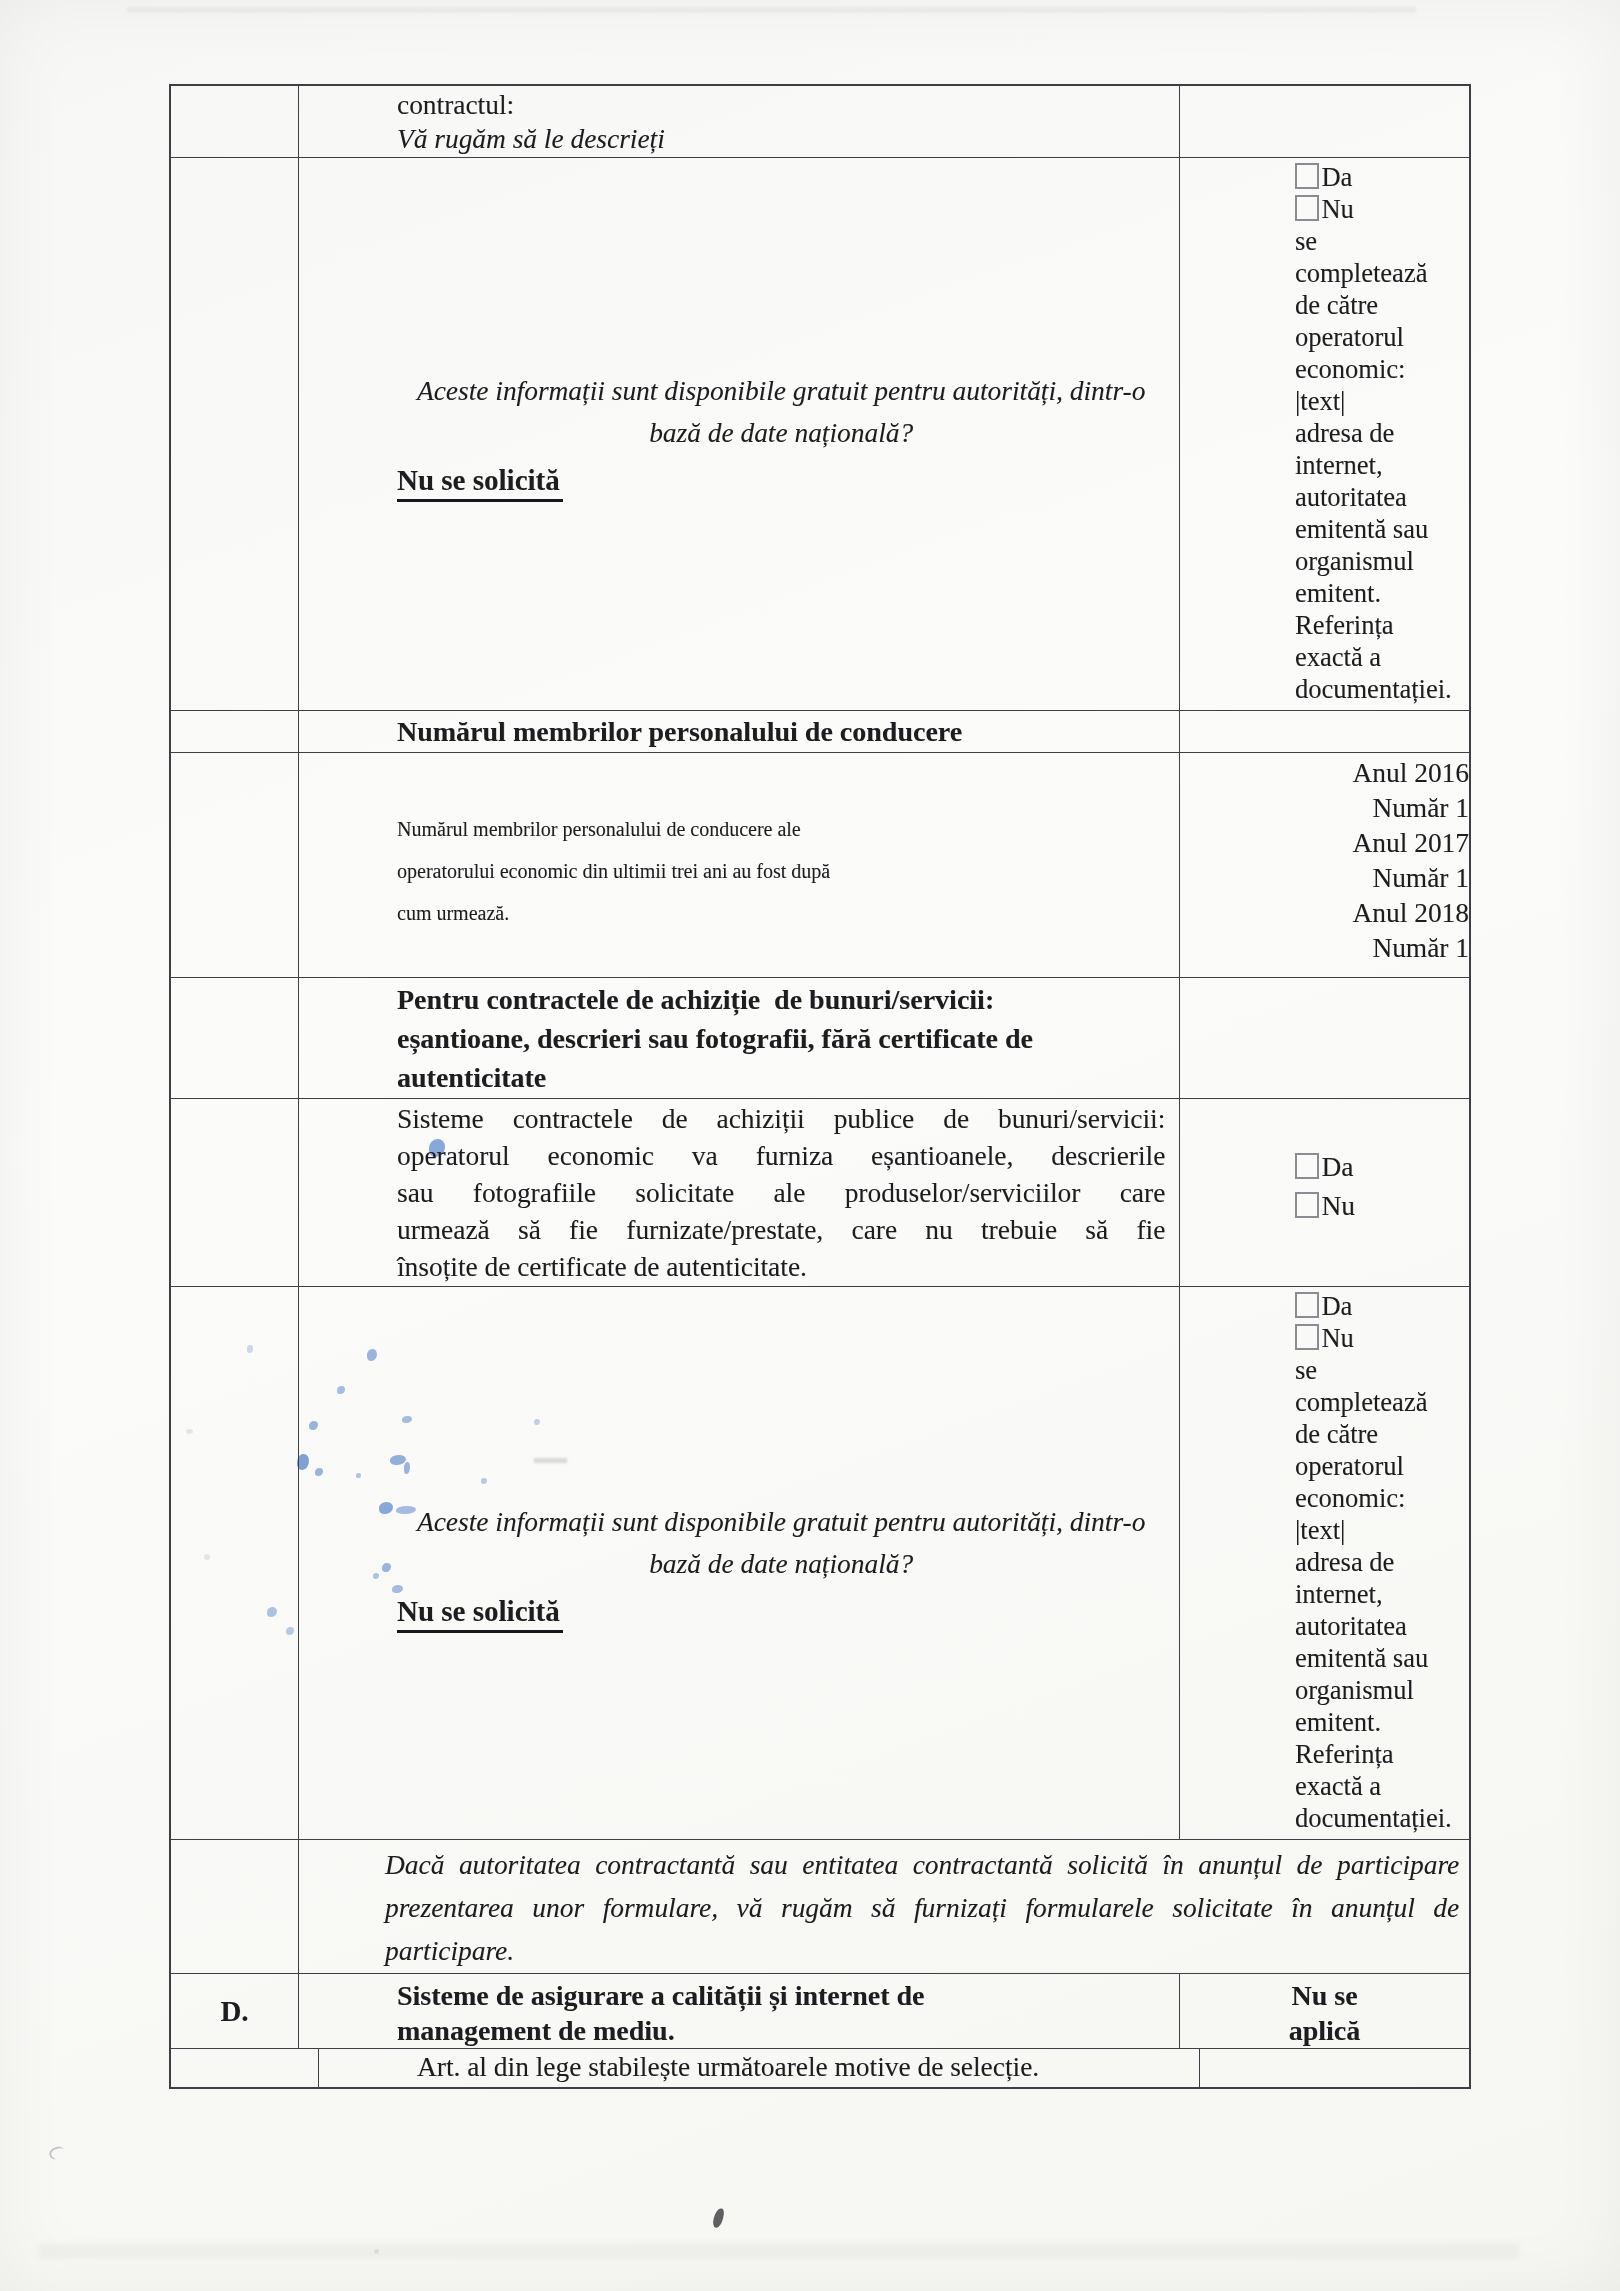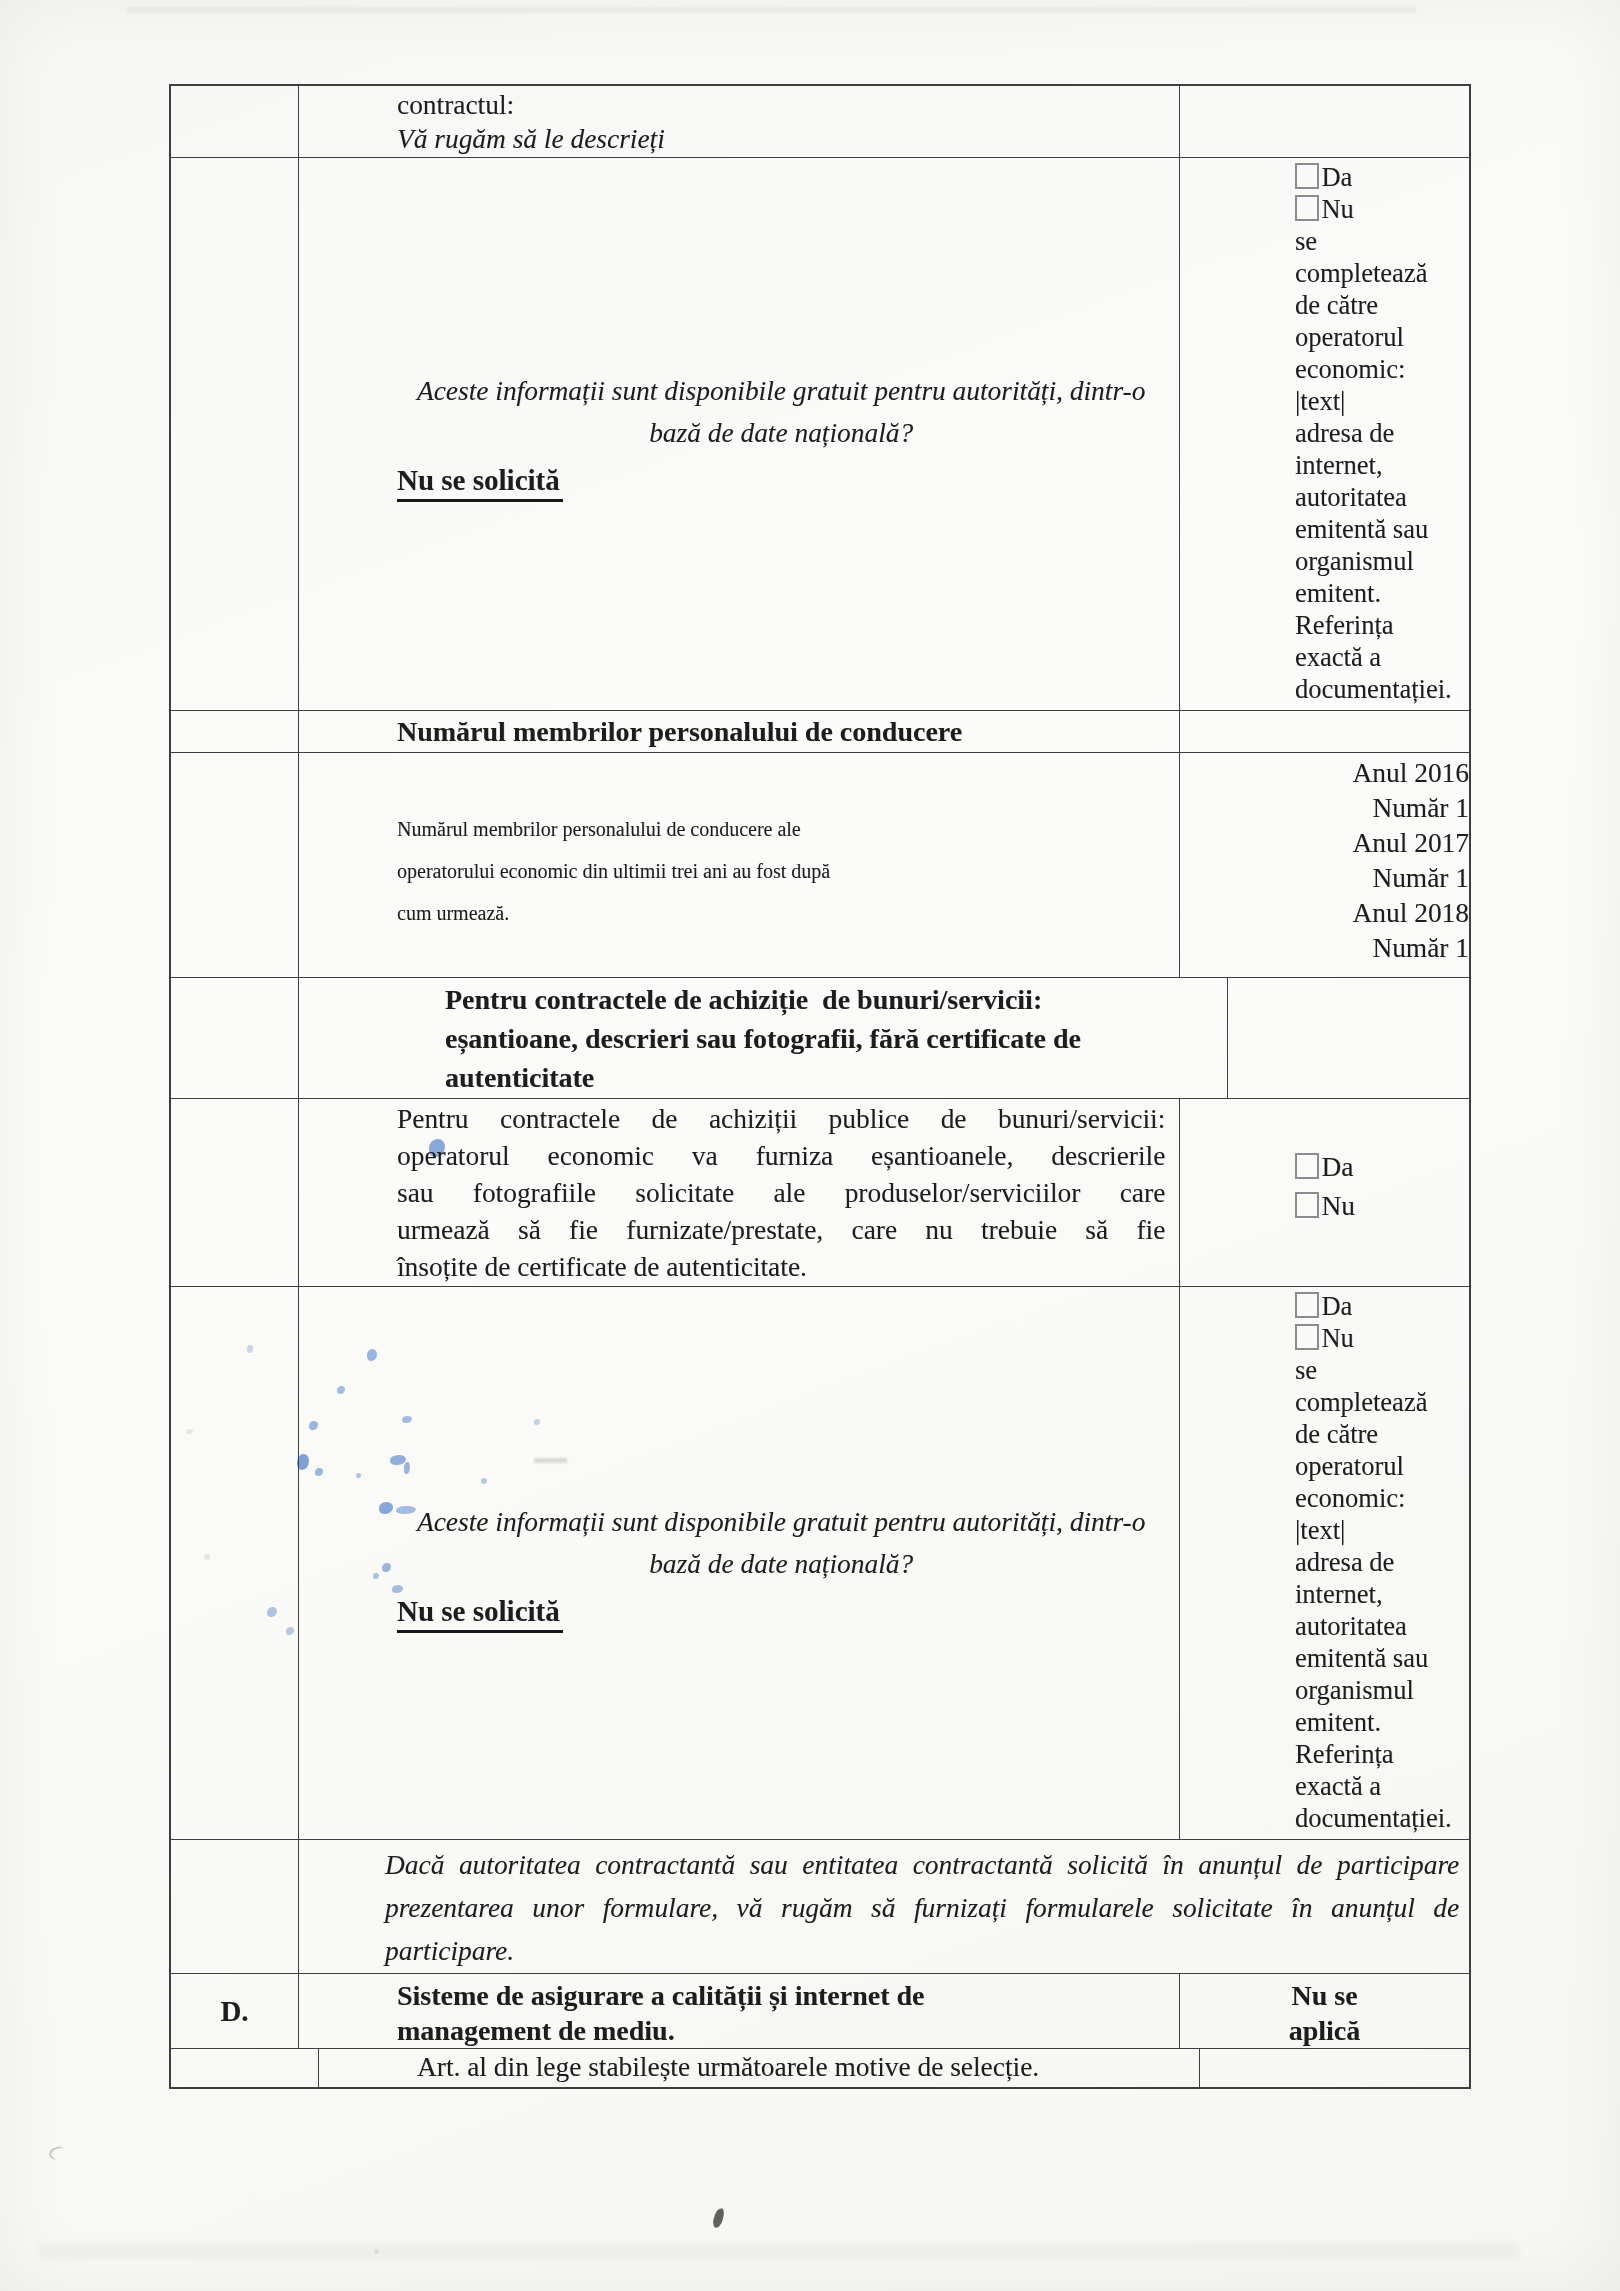--- a/index.html
+++ b/index.html
@@ -33,21 +33,21 @@
   .row:last-child{border-bottom:none;flex:1;}
   .cell{box-sizing:border-box;}
   .cA{width:128px;border-right:1.7px solid var(--border);}
   .cB{width:881px;border-right:1.7px solid var(--border);padding:0 13.7px 0 98px;}
   .cC{flex:1;padding:0;}
   .line{white-space:pre-wrap;}
   .italic{font-style:italic;}
   .just .line:not(:last-child){text-align:justify;text-align-last:justify;}
   
   .r1{height:72px;}  .r2{height:553px;} .r3{height:42px;}  .r4{height:225px;}
-  .r5{height:121px;gap:48px;} .r6{height:188px;} .r7{height:553px;} .r8{height:134px;}
+  .r5{height:121px;} .r6{height:188px;} .r7{height:553px;} .r8{height:134px;}
   .r9{height:75px;}  .r10{height:38px;padding-left:20px;}
   
   .r1 .cB{padding-top:2px;font-size:27.4px;}
   .r1 .line{line-height:34px;}
   
   .qcell{font-size:27.4px;text-align:center;}
   .qcell .line{line-height:42px;}
   .r2 .cB{padding-top:212px;}
   .r7 .cB{padding-top:214px;}
   .answer{
@@ -244,21 +244,21 @@
             <div class="line">autenticitate</div>
           </div>
       </div>
       <div class="cell cC"></div>
     </div>
 
     <div class="row r6">
       <div class="cell cA"></div>
       <div class="cell cB just">
         <div>
-            <div class="line">Pentru contractele de achiziții publice de bunuri/servicii:</div>
+            <div class="line">Sisteme contractele de achiziții publice de bunuri/servicii:</div>
             <div class="line">operatorul economic va furniza eșantioanele, descrierile</div>
             <div class="line">sau fotografiile solicitate ale produselor/serviciilor care</div>
             <div class="line">urmează să fie furnizate/prestate, care nu trebuie să fie</div>
             <div class="line">însoțite de certificate de autenticitate.</div>
           </div>
       </div>
       <div class="cell cC">
         <div class="cbline"><span class="cb"></span><span>Da</span></div>
         <div class="cbline"><span class="cb"></span><span>Nu</span></div>
       </div>

